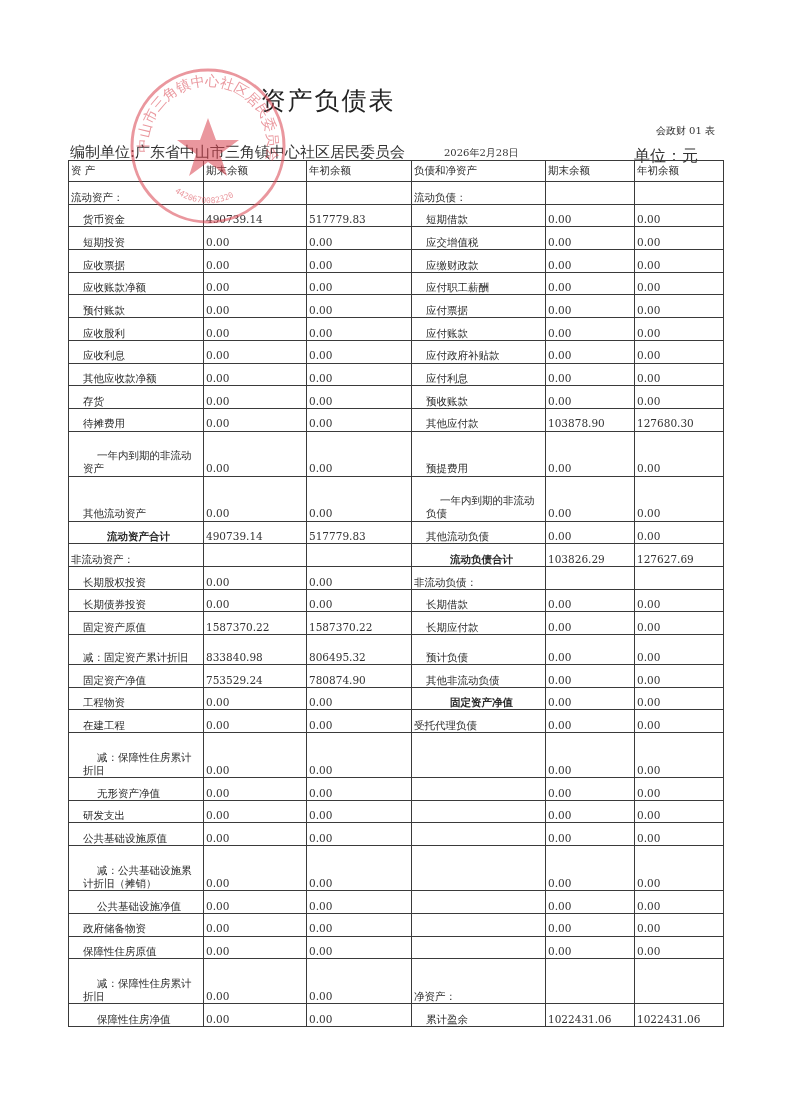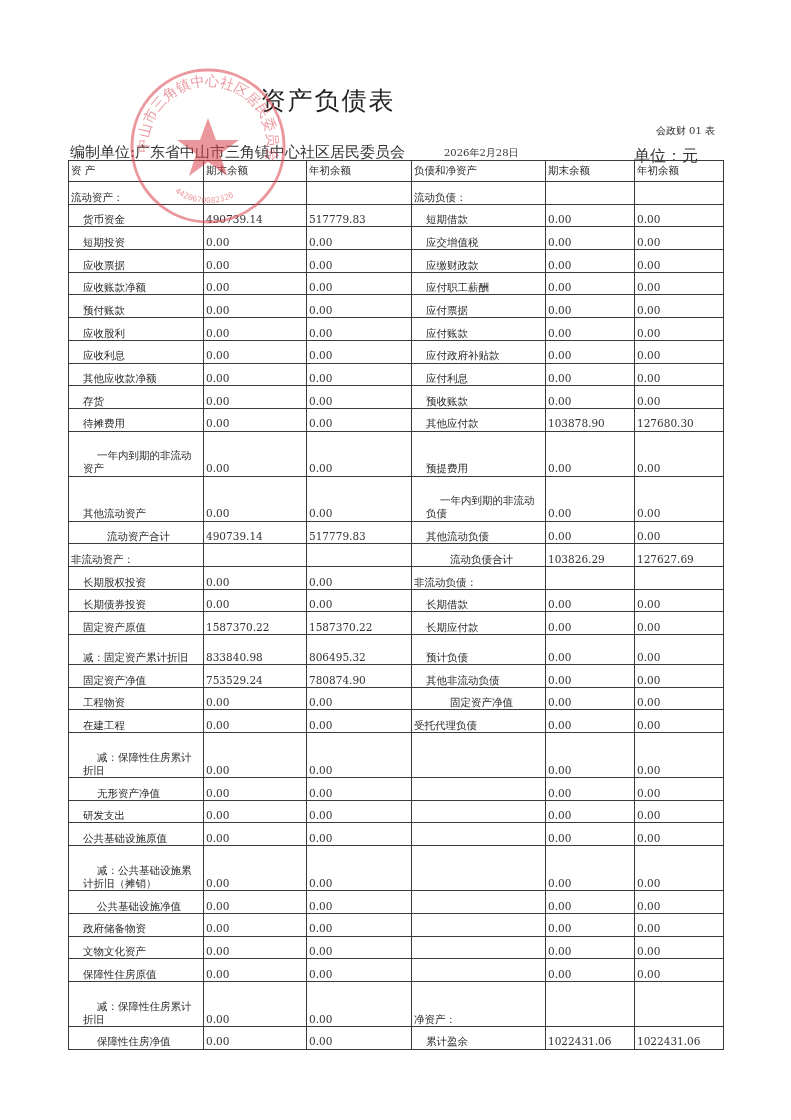--- a/index.html
+++ b/index.html
@@ -17,21 +17,21 @@
   table.bs td { border:1px solid #3a3a3a; padding:0 2px; font-size:10.5px; height:21.7px;
                 vertical-align:bottom; white-space:nowrap; overflow:hidden; line-height:1.25; }
   table.bs tr.tall td { height:44px; }
   table.bs tr.hdr td { vertical-align:middle; height:20px; }
   table.bs td.c { text-align:left; }
   td.lbl { font-family:"DejaVu Sans","Liberation Sans",sans-serif; font-size:10px; }
   td.lbl.wrap { white-space:normal; }
   .ind1 { padding-left:14px !important; }
   .ind2 { padding-left:28px !important; }
   .ind3 { padding-left:38px !important; }
-  .bold { font-weight:normal; }
+  .bold { font-weight:bold; }
   td.num { font-family:"DejaVu Serif","Liberation Serif",serif; font-size:10px; color:#333; }
   .stamp { position:absolute; left:128px; top:66px; width:160px; height:160px; pointer-events:none; opacity:0.55; }
 </style>
 </head>
 <body>
 
 <div class="title">资产负债表</div>
 <div class="form-no">会政财 01 表</div>
 <div class="unit-org">编制单位:广东省中山市三角镇中心社区居民委员会</div>
 <div class="date">2026年2月28日</div>
@@ -281,28 +281,20 @@
       </tr>
       <tr>
         <td class="lbl ind1">政府储备物资</td>
         <td class="num">0.00</td>
         <td class="num">0.00</td>
         <td class="lbl"></td>
         <td class="num">0.00</td>
         <td class="num">0.00</td>
       </tr>
       <tr>
-        <td class="lbl ind1">文物文化资产</td>
-        <td class="num">0.00</td>
-        <td class="num">0.00</td>
-        <td class="lbl"></td>
-        <td class="num">0.00</td>
-        <td class="num">0.00</td>
-      </tr>
-      <tr>
         <td class="lbl ind1">保障性住房原值</td>
         <td class="num">0.00</td>
         <td class="num">0.00</td>
         <td class="lbl"></td>
         <td class="num">0.00</td>
         <td class="num">0.00</td>
       </tr>
       <tr class="tall">
         <td class="lbl ind1 wrap" style="text-indent: 14px; padding-left: 0px;">减：保障性住房累计折旧</td>
         <td class="num">0.00</td>

